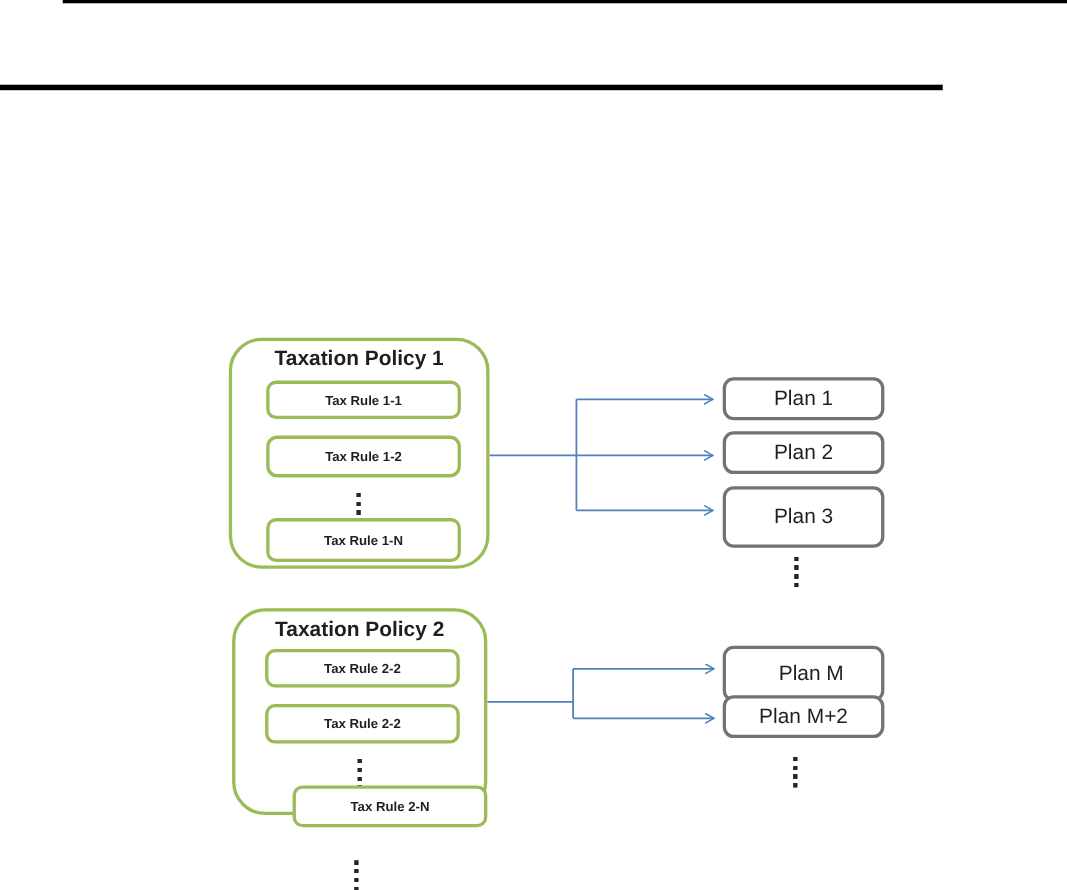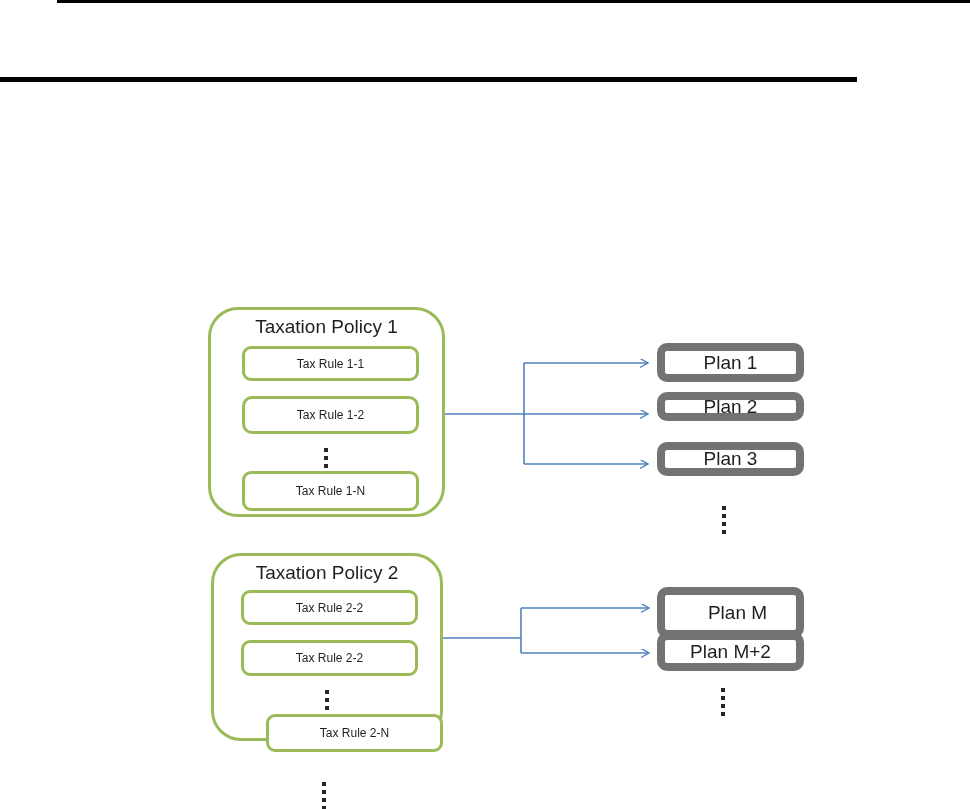--- a/index.html
+++ b/index.html
@@ -7,47 +7,48 @@
     position:relative;width:970px;height:809px;background:#ffffff;overflow:hidden;
     font-family:"Liberation Sans",sans-serif;color:#1f1f1f;
   }
   .hrule{position:absolute;background:#000;}
   #rule-top{left:57px;top:0;width:913px;height:3px;}
   #rule-header{left:0;top:77px;width:857px;height:5px;}
 
   .policy{
     position:absolute;border:3px solid #9bbb59;border-radius:30px;background:#fff;
     box-sizing:border-box;
+    font-weight:bold;
   }
   #policy-1{left:208px;top:307px;width:237px;height:210px;}
   #policy-2{left:211px;top:553px;width:232px;height:188px;}
   .policy-title{
     position:absolute;left:0;right:0;top:5px;text-align:center;
     font-size:19px;line-height:24px;white-space:nowrap;
   }
   .rule-box{
     position:absolute;border:3px solid #9bbb59;border-radius:9px;background:#fff;
     box-sizing:border-box;display:flex;align-items:center;justify-content:center;
     font-size:12px;white-space:nowrap;
   }
   .p1-r0{left:31px;top:36px;width:177px;height:35px;}
   .p1-r1{left:31px;top:86px;width:177px;height:38px;border-radius:10px;}
   .p1-rn{left:31px;top:161px;width:177px;height:40px;text-align:right;}
   .p2-r0{left:27px;top:34px;width:177px;height:35px;}
   .p2-r1{left:27px;top:84px;width:177px;height:36px;}
   .p2-rn{left:27px;top:158px;width:177px;height:38px;margin-left:25px;}
 
   .plan-box{
-    position:absolute;left:657px;width:147px;border:8px solid #737373;border-radius:10px;
+    position:absolute;left:657px;width:147px;border:3px solid #737373;border-radius:10px;
     background:#fff;box-sizing:border-box;display:flex;align-items:center;justify-content:center;
     font-size:19px;white-space:nowrap;text-align:center;
   }
   #plan-1{top:343px;height:39px;}
-  #plan-2{top:392px;height:29px;}
-  #plan-3{top:442px;height:34px;}
+  #plan-2{top:392px;height:39px;}
+  #plan-3{top:442px;height:56px;}
   #plan-m{top:587px;height:51px;padding-left:14px;}
   #plan-m1{top:632px;height:39px;}
 
   .vdots{
     position:absolute;width:4px;height:28px;
     background:repeating-linear-gradient(to bottom,#262626 0 4px,transparent 4px 8px);
   }
   .vdots.in-policy1{left:113px;top:138px;}
   .vdots.in-policy2{left:111px;top:134px;}
   #dots-plans-1{left:722px;top:506px;}

